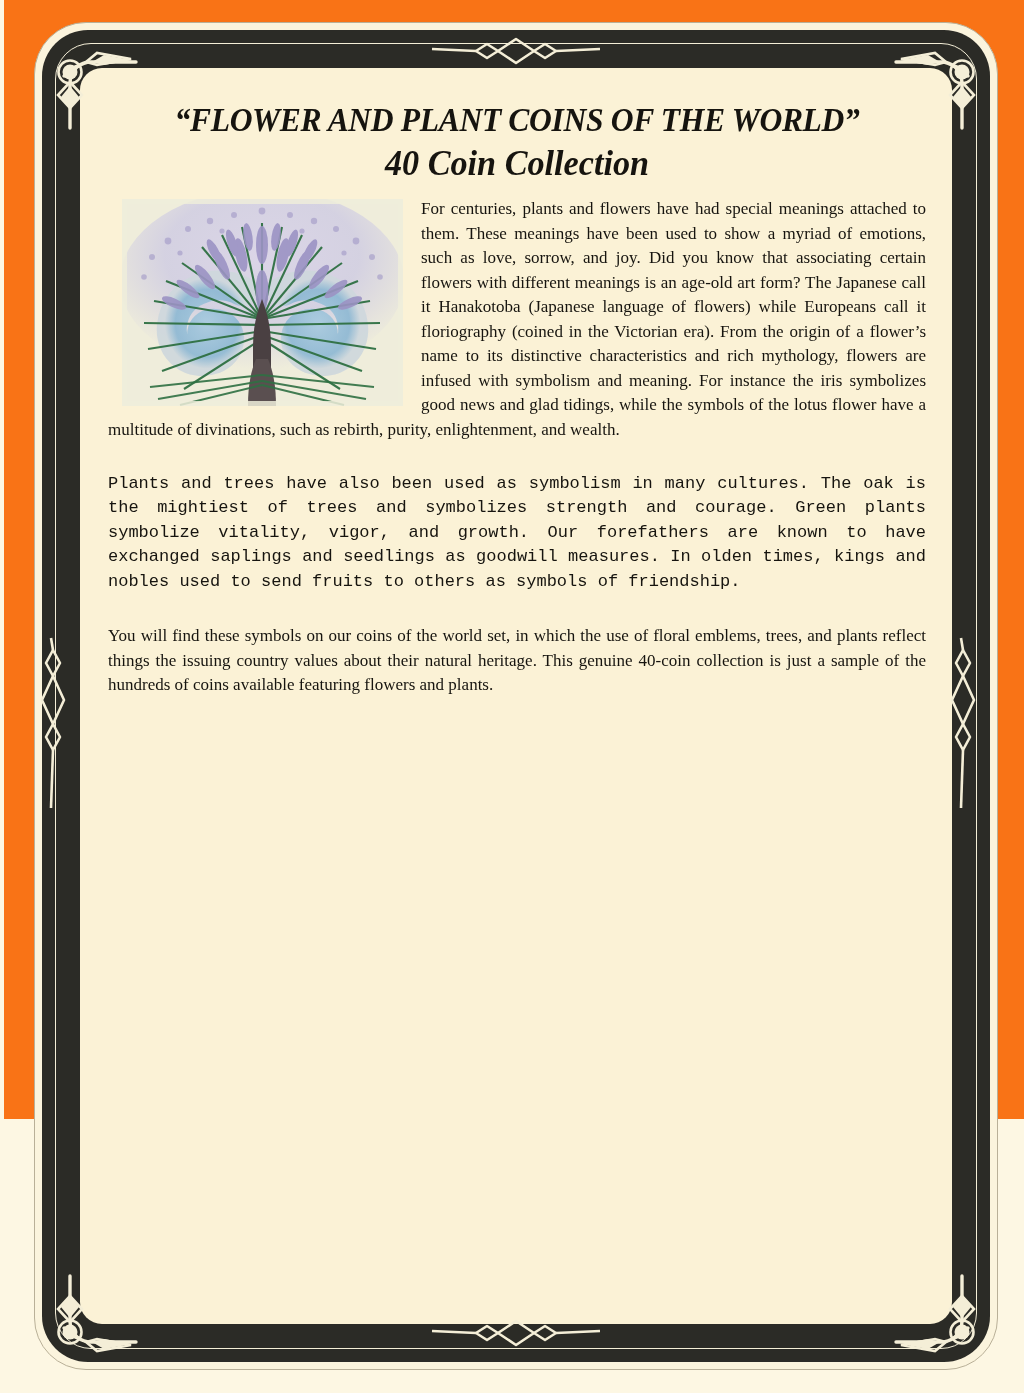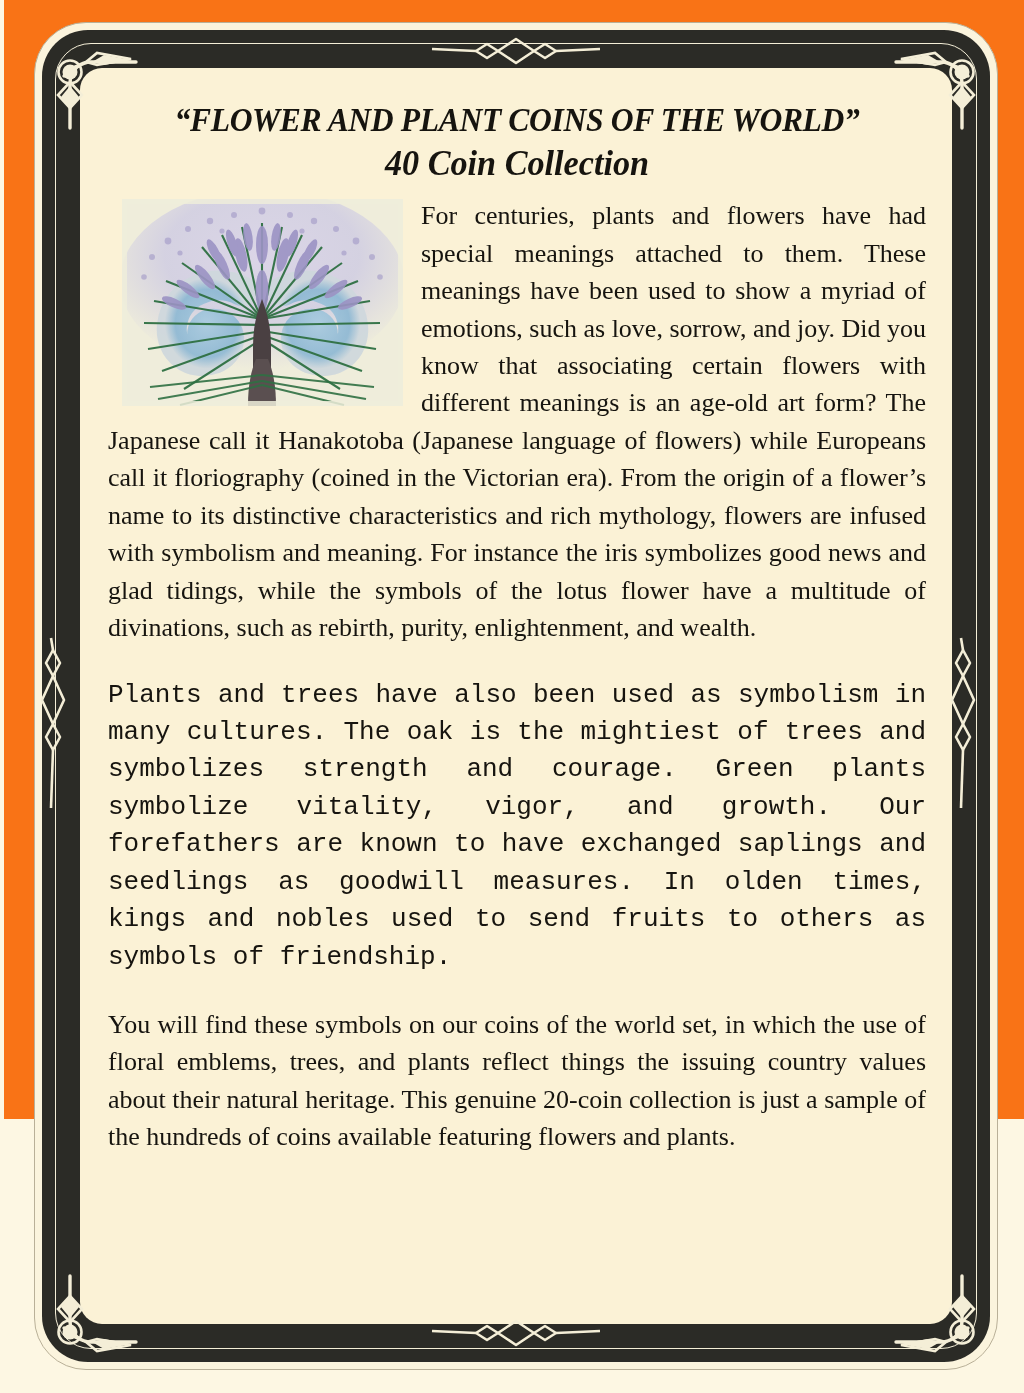--- a/index.html
+++ b/index.html
@@ -105,21 +105,21 @@
     float:left;
     width:281px;height:207px;
     margin:14px 18px 4px 14px;
     position:relative;
     overflow:hidden;
     background:#f2efdb;
   }
   #figure svg{position:absolute;left:0;top:0;}
 
   .para{
-    font-size:26px;
+    font-size:17px;
     line-height:1.44;
     color:#16140f;
     text-align:justify;
     text-justify:inter-word;
     margin:0;
     hyphens:none;
   }
   #p1{padding-top:12px;}
   #p2{margin-top:30px;clear:both;font-family:Liberation Mono, monospace;}
   #p3{margin-top:30px;}
@@ -364,16 +364,16 @@
               <path d="M140 186 L222 206"></path>
           </g>
 
           <rect x="0" y="0" width="281" height="207" fill="none" stroke="#efeddb" stroke-width="10" opacity="0.85"></rect>
         </g>
       </svg>
     </div>
 
     <p class="para" id="p1">For centuries, plants and flowers have had special meanings attached to them.  These meanings have been used to show a myriad of emotions, such as love, sorrow, and joy.  Did you know that associating certain flowers with different meanings is an age-old art form?  The Japanese call it Hanakotoba (Japanese language of flowers) while Europeans call it floriography (coined in the Victorian era).  From the origin of a flower’s name to its distinctive characteristics and rich mythology, flowers are infused with symbolism and meaning. For instance the iris symbolizes good news and glad tidings, while the symbols of the lotus flower have a multitude of divinations, such as rebirth, purity, enlightenment, and wealth.</p>
     <p class="para" id="p2">Plants and trees have also been used as symbolism in many cultures.  The oak is the mightiest of trees and symbolizes strength and courage.  Green plants symbolize vitality, vigor, and growth.  Our forefathers are known to have exchanged saplings and seedlings as goodwill measures.  In olden times, kings and nobles used to send fruits to others as symbols of friendship.</p>
-    <p class="para" id="p3">You will find these symbols on our coins of the world set, in which the use of floral emblems, trees, and plants reflect things the issuing country values about their natural heritage.  This genuine 20-coin collection is just a sample of the hundreds of coins available featuring flowers and plants.</p>
+    <p class="para" id="p3">You will find these symbols on our coins of the world set, in which the use of floral emblems, trees, and plants reflect things the issuing country values about their natural heritage.  This genuine 40-coin collection is just a sample of the hundreds of coins available featuring flowers and plants.</p>
 
   </div>
 </div>
 
 </body></html>

